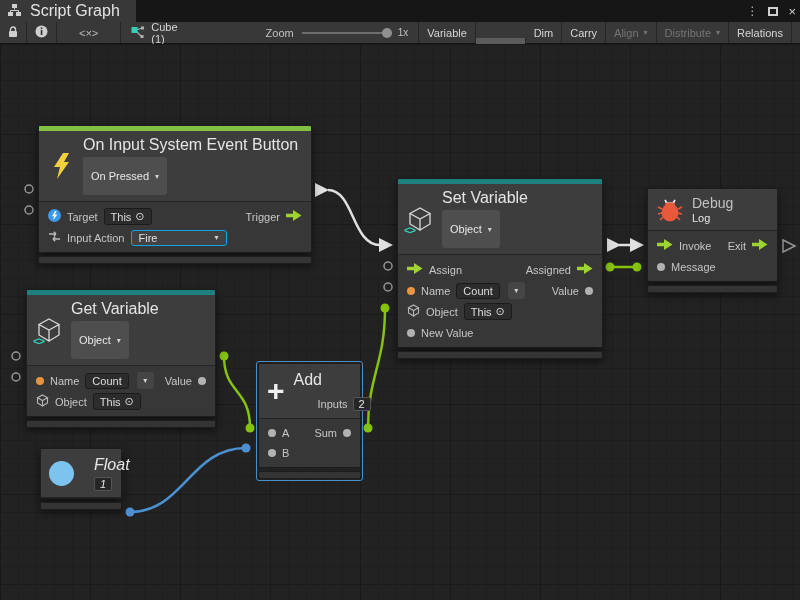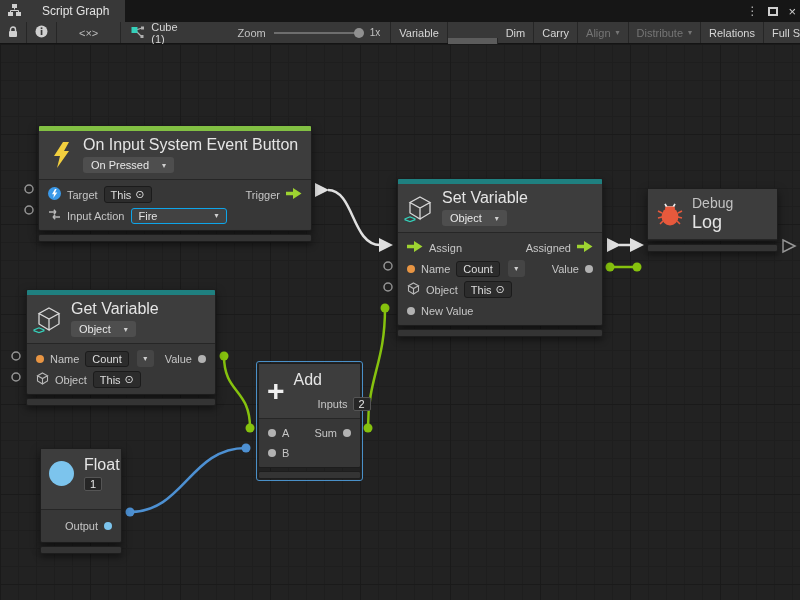--- a/index.html
+++ b/index.html
@@ -1,21 +1,21 @@
 <!DOCTYPE html>
 <html><head>
 <meta charset="utf-8">
 <style>
   * { margin:0; padding:0; box-sizing:border-box; }
   html,body { width:800px; height:600px; overflow:hidden; }
   body { font-family:"Liberation Sans","DejaVu Sans",sans-serif; background:#161616; position:relative; }
 
   
   .tabstrip { height:22px; background:#161616; display:flex; align-items:center; position:relative; }
-  .tab { height:22px; background:#383838; display:inline-flex; align-items:center; gap:21px; padding:0 16px 0 8px; color:#e3e3e3; font-size:12px; }
+  .tab { height:22px; background:#383838; display:inline-flex; align-items:center; gap:9px; padding:0 16px 0 8px; color:#e3e3e3; font-size:16px; }
   .win-controls { position:absolute; right:4px; top:0; height:22px; display:flex; align-items:center; gap:10px; color:#c8c8c8; }
   .win-controls .menu-dots { font-size:12px; color:#b5b5b5; }
   .maxbox { width:10px; height:9px; border:2px solid #cfcfcf; }
   .closex { font-size:13px; color:#cfcfcf; line-height:1; }
 
   
   .toolbar { height:22px; background:#383838; border-bottom:1px solid #141414; display:flex; align-items:center; font-size:11px; color:#d6d6d6; }
   .tbtn { height:100%; display:flex; align-items:center; padding:0 8px; border-right:1px solid #262626; gap:5px; white-space:nowrap; }
   .tbtn.active { background:#5c5c5c; color:#fff;margin-top:32px; }
   .tbtn.disabled { color:#757575; }
@@ -43,21 +43,21 @@
   .node-header { background:#3d3d3d; display:flex; align-items:center; gap:9px; padding:5px 10px 6px 9px; border-bottom:1px solid #262626; }
   .header-col { display:flex; flex-direction:column; gap:3px; align-items:flex-start; }
   .node-title { font-size:16px; color:#e5e5e5; white-space:nowrap; }
   .node-sub { font-size:14px; color:#c2c2c2; }
   .node-body { padding:4px 0; }
   .port-row { height:21px; display:flex; align-items:center; justify-content:space-between; padding:0 9px; gap:6px; }
   .pgroup { display:flex; align-items:center; gap:6px; white-space:nowrap; }
   .node-footer { height:8px; background:#343434; border:1px solid #1d1d1d; border-radius:2px; margin-top:3px; box-shadow:0 3px 7px rgba(0,0,0,.45); }
   .selected-outline { border:1px solid #4a90c8; border-radius:3px; }
 
-  .dd { background:#4e4e4e; border-radius:3px; padding:2px 8px; color:#e8e8e8; display:inline-flex; align-items:center; gap:13px; font-size:11px;justify-content:flex-end; }
+  .dd { background:#4e4e4e; border-radius:3px; padding:13px 8px; color:#e8e8e8; display:inline-flex; align-items:center; gap:6px; font-size:11px;justify-content:flex-end; }
   .dd .caret, .wide-dd .caret, .caret-btn { font-size:8px; color:#cfcfcf; }
   .chip { background:#2c2c2c; border:1px solid #1b1b1b; border-radius:3px; padding:1px 6px; color:#dedede; display:inline-flex; gap:4px; align-items:center; font-size:11px; }
   .wide-dd { background:#424242; border:1px solid #0ea5e9; width:96px; display:inline-flex; justify-content:space-between; align-items:center; border-radius:3px; padding:1px 7px; color:#e2e2e2; }
   .caret-btn { background:#454545; border-radius:3px; margin-left:2px; width:17px; height:17px; display:inline-flex; align-items:center; justify-content:center; }
   .mini-input { background:#262626; border:1px solid #555; border-radius:2px; padding:0 5px; color:#e6e6e6; font-size:11px; min-width:18px; text-align:center; }
 
   .dot { width:8px; height:8px; border-radius:50%; flex:0 0 auto; }
   .dot-gray { background:#b2b2b2; }
   .dot-orange { background:#e89543; }
   .dot-blue { background:#7cc4ed; }
@@ -117,21 +117,21 @@
       <svg width="14" height="12" viewBox="0 0 14 12">
           <path d="M5 4 L11 2 M5 5 L10 10" stroke="#b0b0b0" stroke-width="1.2"></path>
           <rect x="0.5" y="1" width="6" height="6" fill="#35d0ba"></rect>
           <rect x="10" y="0.5" width="3" height="3" fill="#b0b0b0"></rect>
           <rect x="9.5" y="9" width="3" height="3" fill="#b0b0b0"></rect>
         </svg>
     </span>
     <span>Cube (1)</span>
   </div>
   <div class="zoom-group" style="margin-left:40px;">
-    <span style="color:#c2c2c2;">Zoom</span>
+    <span style="color:#c2c2c2;margin-left:28px;">Zoom</span>
     <span class="zoom-track">
         <span class="zoom-handle"></span>
       </span>
     <span style="font-size:10px;color:#c2c2c2;">1x</span>
   </div>
   <div class="tool-spacer"></div>
   <div class="tbtn" style="border-left:1px solid #262626;">
       <span>Variable</span>
     </div>
   <div class="tbtn active">
@@ -339,22 +339,44 @@
             <g stroke="#e8593c" stroke-width="1.6">
                 <path d="M5,11 L1,9 M5,15 L1,16 M6,19 L3,22 M21,11 L25,9 M21,15 L25,16 M20,19 L23,22"></path>
               </g>
             <path d="M8,2 L10,5 L16,5 L18,2 L16,6 L10,6 Z" fill="#eeeeee" stroke="#eeeeee" stroke-width="1.5"></path>
             <ellipse cx="13" cy="14.5" rx="8.5" ry="9" fill="#e8593c"></ellipse>
             <rect x="8" y="4.5" width="10" height="4" rx="2" fill="#e8593c"></rect>
           </svg>
         </span>
         <span class="header-col" style="gap:1px;">
           <span class="node-sub">Debug</span>
-          <span class="node-title" style="font-size:18px;">Log</span>
-        </span>
+          <span class="node-title" style="font-size:11px;">Log</span>
+        </span>
+      </div>
+      <div class="node-body">
+        <div class="port-row">
+          <span class="pgroup">
+            <span><svg width="16" height="11" viewBox="0 0 16 11">
+                  <path d="M0,3.8 h7 V0 l8.5,5.5 L7,11 V7.2 H0 Z" fill="#9ed331"></path>
+                </svg></span>
+            <span>Invoke</span>
+          </span>
+          <span class="pgroup">
+            <span>Exit</span>
+            <span><svg width="16" height="11" viewBox="0 0 16 11">
+                  <path d="M0,3.8 h7 V0 l8.5,5.5 L7,11 V7.2 H0 Z" fill="#9ed331"></path>
+                </svg></span>
+          </span>
+        </div>
+        <div class="port-row">
+          <span class="pgroup">
+            <span class="dot dot-gray"></span>
+            <span>Message</span>
+          </span>
+        </div>
       </div>
     </div>
     <div class="node-footer"></div>
   </div>
 
   <div class="node" style="left:26px; top:245px; width:190px;">
     <div class="node-main">
       <div class="color-bar" style="background:#1f8080;"></div>
       <div class="node-header">
         <span class="cube-wrap">
@@ -434,32 +456,24 @@
             <span>B</span>
           </span>
         </div>
       </div>
     </div>
     <div class="node-footer" style="box-shadow:none;"></div>
   </div>
 
   <div class="node" style="left:40px; top:404px; width:82px;">
     <div class="node-main">
-      <div class="node-header" style="padding:7px 8px 18px 8px; gap:10px;">
+      <div class="node-header" style="padding:7px 8px 6px 8px; gap:20px;font-style:italic;">
         <span class="float-circle"></span>
         <span class="header-col" style="gap:3px;">
           <span class="node-title">Float</span>
           <span class="mini-input">1</span>
         </span>
       </div>
-      <div class="node-body">
-        <div class="port-row" style="height:24px; justify-content:flex-end;">
-          <span class="pgroup">
-            <span>Output</span>
-            <span class="dot dot-blue"></span>
-          </span>
-        </div>
-      </div>
     </div>
     <div class="node-footer"></div>
   </div>
 
 </div>
 
 </body></html>

